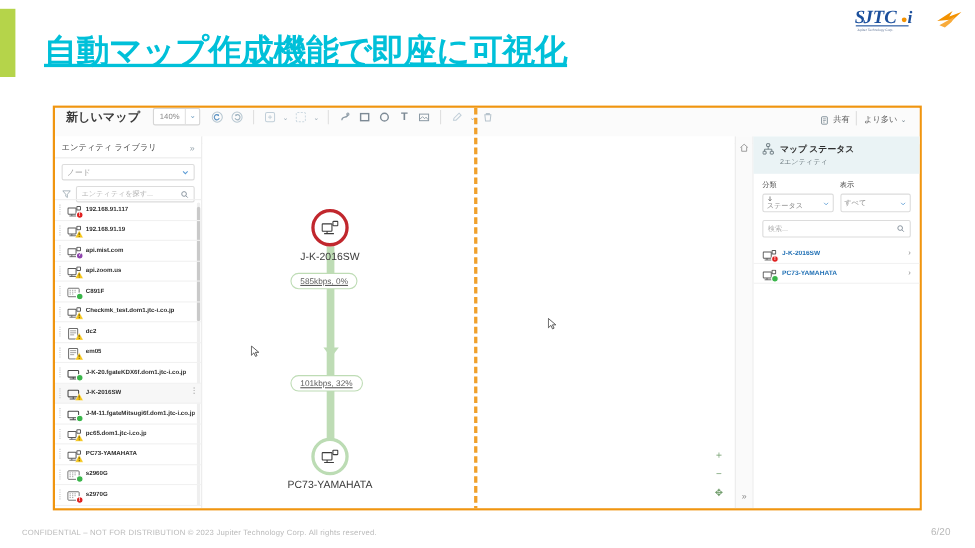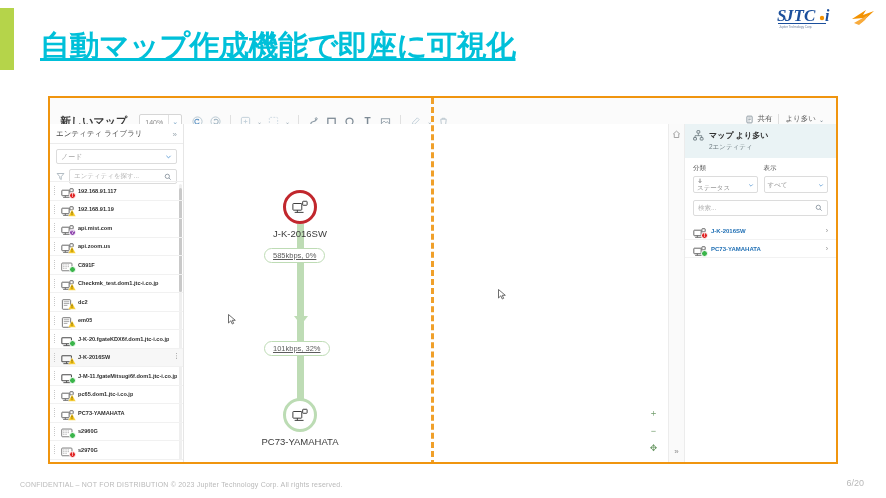--- a/index.html
+++ b/index.html
@@ -38,21 +38,21 @@
   .divider-dashed {
     position: absolute; left: 381px; top: 0;
     width: 0; height: 368px;
     border-left: 3px dashed #f0a02a; z-index: 40;
   }
 
   
   .app-toolbar {
     position: absolute; left: 0; top: 0; right: 0; height: 26px;
     background: #fbfbfb; border-bottom: 1px solid #e4e4e4;
-    display: flex; align-items: flex-start; padding: 16px 6px;
+    display: flex; align-items: flex-end; padding: 16px 6px;
   }
   .map-name {
     font-size: 11px; font-weight: bold; color: #3a3a3a;
     margin-left: 4px; white-space: nowrap;
   }
   .zoom-select {
     margin-left: 12px; display: flex; align-items: center;
     border: 1px solid #d6d6d6; border-radius: 2px; background: #fff;
     height: 16px;
   }
@@ -642,21 +642,21 @@
 
     <div class="summary">
       <div class="sum-head">
         <svg width="11" height="11" viewBox="0 0 14 14" class="svgi">
           <rect x="5" y="0.8" width="3.6" height="3.2" rx="0.5" fill="none" stroke="#5a6a70" stroke-width="1"></rect>
           <rect x="0.8" y="9.6" width="3.6" height="3.2" rx="0.5" fill="none" stroke="#5a6a70" stroke-width="1"></rect>
           <rect x="9.2" y="9.6" width="3.6" height="3.2" rx="0.5" fill="none" stroke="#5a6a70" stroke-width="1"></rect>
           <path d="M6.8 4.2 v3 M2.6 9.4 v-2.2 h8.4 v2.2" fill="none" stroke="#5a6a70" stroke-width="0.9"></path>
         </svg>
         <div>
-          <div class="sum-title">マップ より多い</div>
+          <div class="sum-title">マップ ステータス</div>
           <div class="sum-sub">2エンティティ</div>
         </div>
       </div>
 
       <div class="sum-fields">
         <div class="sum-field">
           <div class="sum-flabel">分類</div>
           <div class="sum-fbox">
             <div style="display:flex;flex-direction:column;">
               <svg width="6" height="6" viewBox="0 0 8 8" class="svgi">

